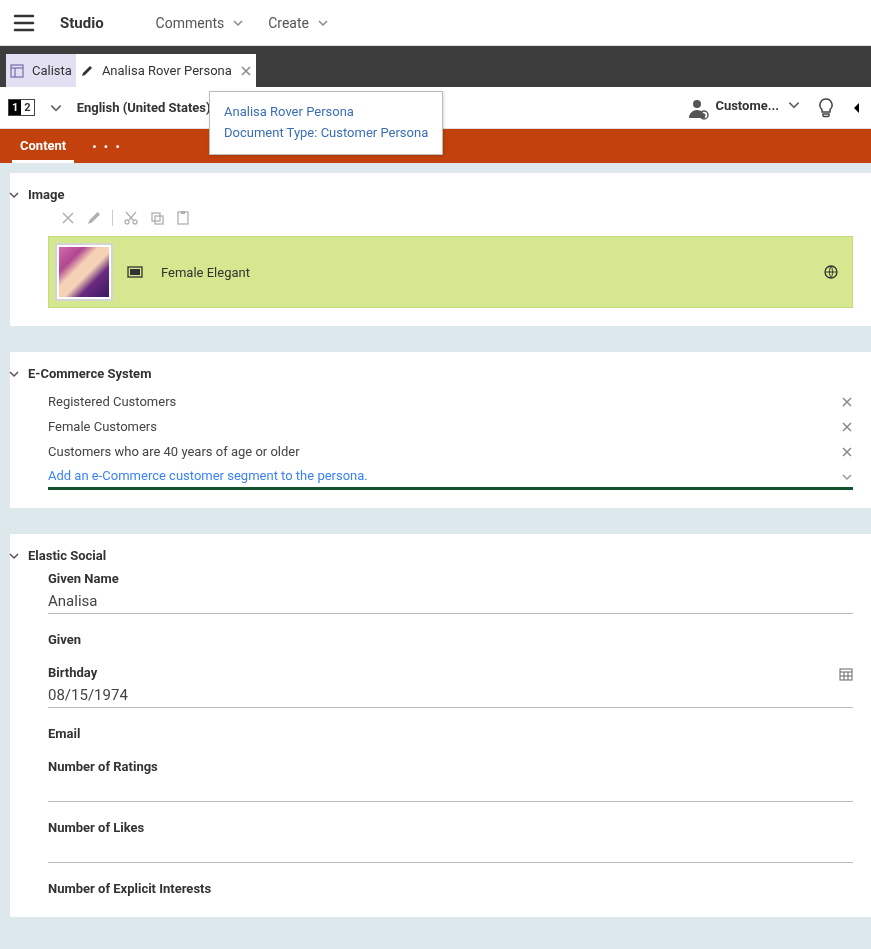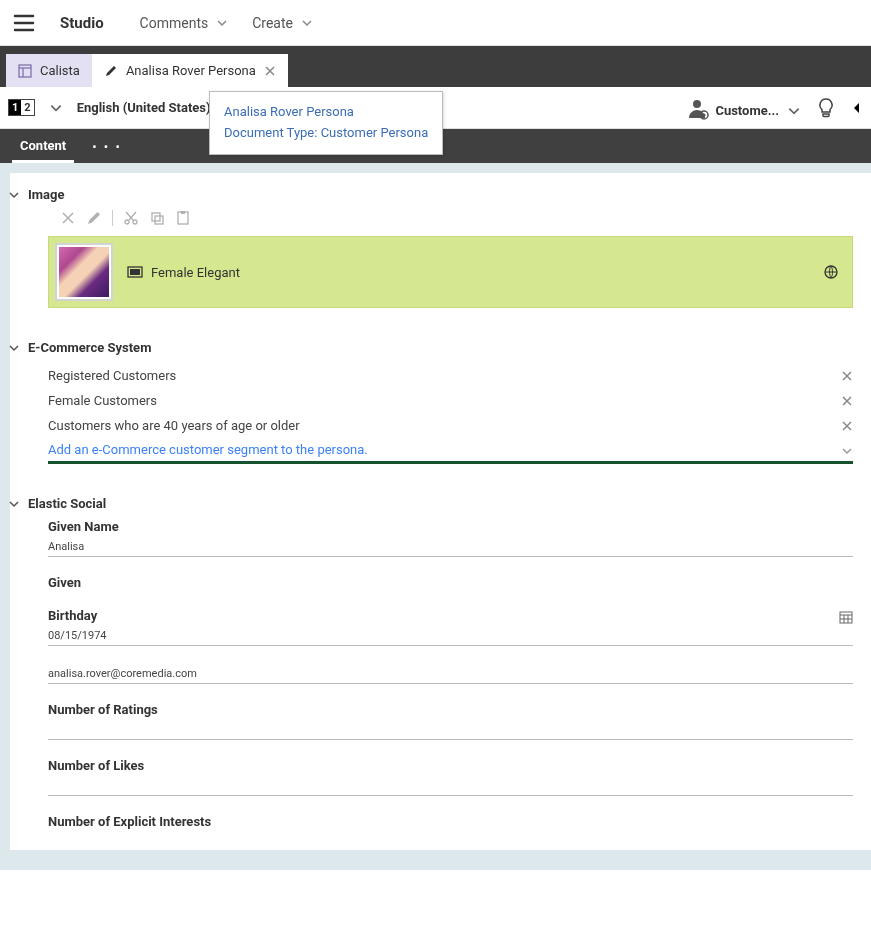--- a/index.html
+++ b/index.html
@@ -2,83 +2,83 @@
 <html><head>
 <meta charset="utf-8">
 <style>
 * { box-sizing: border-box; margin: 0; padding: 0; }
 body { font-family: -apple-system, "Segoe UI", Roboto, Arial, sans-serif; font-size: 13px; color: #333; background: #fff; width: 871px; }
 
 
 .header { display: flex; align-items: center; height: 46px; padding: 0 12px; border-bottom: 1px solid #e0e0e0; gap: 24px; }
 .hamburger { width: 24px; height: 24px; cursor: pointer; }
 .hamburger svg { width: 100%; height: 100%; }
-.app-title { font-weight: 700; font-size: 15px; margin-right: 12px; }
+.app-title { font-weight: 700; font-size: 15px; margin-right: 28px; }
 .menu-item { display: flex; align-items: center; gap: 8px; color: #555; cursor: pointer; font-size: 14px; }
 .chev { width: 12px; height: 12px; }
 
 
 .tabstrip { background: #3d3d3d; display: flex; align-items: flex-end; padding-left: 6px; height: 41px; }
-.tab { display: flex; align-items: center; height: 33px; padding: 0 12px; gap: 8px; font-size: 13px; cursor: pointer; margin-top: 47px; }
+.tab { display: flex; align-items: center; height: 33px; padding: 0 4px; gap: 8px; font-size: 13px; cursor: pointer; margin-top: 47px; }
 .tab.bg-lilac { background: #e3e0f3; color: #333; }
 .tab.bg-white { background: #fff; color: #333; }
 .tab .ticon { width: 14px; height: 14px; }
 .tab .tclose { width: 12px; height: 12px; color: #888; }
 
 
 .infobar { position: relative; display: flex; align-items: center; height: 42px; padding: 0 8px; border-bottom: 1px solid #e0e0e0; gap: 14px; font-size: 13px; }
 .lang-toggle { display: inline-flex; align-items: center; border: 1px solid #444; font-weight: 700; font-size: 11px; }
 .lang-toggle span { padding: 1px 3px; }
 .lang-toggle .active { background: #000; color: #fff; }
 .info-chev { width: 14px; height: 14px; color: #666; }
 .locale { font-weight: 700; }
 .spacer { flex: 1; }
-.custome { display: flex; align-items: flex-end; gap: 8px; }
+.custome { display: flex; align-items: flex-start; gap: 8px; }
 .persona-icon { width: 20px; height: 20px; color: #555; position: relative; }
 .persona-gear { position: absolute; right: -2px; bottom: -2px; width: 10px; height: 10px; }
 .bulb { width: 22px; height: 22px; color: #444; }
 .rchev { width: 12px; height: 12px; color: #000; }
 
 
 .tooltip { position: absolute; top: 4px; left: 209px; background: #fff; border: 1px solid #bbb; box-shadow: 1px 1px 3px rgba(0,0,0,0.15); padding: 10px 14px; z-index: 10; min-width: 210px; }
 .tooltip div { color: #3b6eb5; font-size: 13px; line-height: 1.6; }
 
 
-.content-tabbar { background: #404040; display: flex; align-items: center; height: 34px; padding: 0 12px; gap: 18px; }
+.content-tabbar { background: #c2410c; display: flex; align-items: center; height: 34px; padding: 0 12px; gap: 18px; }
 .content-tabbar .ctab { color: #fff; font-weight: 700; font-size: 13px; padding: 8px 8px 7px 8px; border-bottom: 3px solid #fff; }
 .dots { color: #fff; letter-spacing: 2px; cursor: pointer; }
 
 
 .panels { background: #dce8ec; padding: 10px 0 20px 10px; }
-.panel { background: #fff; margin-bottom: 0; padding: 14px 18px 18px 18px; position: relative; }
+.panel { background: #fff; margin-bottom: 26px; padding: 14px 18px 18px 18px; position: relative; }
 .panel-header { display: flex; align-items: center; gap: 10px; font-weight: 700; font-size: 13px; margin-bottom: 8px; }
 .panel-chev { width: 12px; height: 12px; color: #555; position: absolute; left: -2px; top: 16px; }
 .panel .panel-content { margin-left: 20px; }
 
 
 .img-toolbar { display: flex; align-items: center; gap: 10px; margin: 6px 0 10px 12px; color: #b0b0b0; }
 .img-toolbar .tb { width: 16px; height: 16px; }
 .img-toolbar .sep { width: 1px; height: 16px; background: #ccc; }
 .img-row { background: #d5e78f; border: 1px solid #c6d97d; display: flex; align-items: center; padding: 6px 14px 6px 6px; gap: 14px; }
 .thumb { width: 58px; height: 58px; border: 2px solid #d3d3d3; padding: 2px; background: #fff; }
 .thumb-inner { width: 100%; height: 100%; background: linear-gradient(135deg, #d46ab0 0%, #b04890 25%, #f5d2b5 40%, #f5d2b5 55%, #6a2a80 70%, #3a1a60 100%); }
-.img-label { display: flex; align-items: center; gap: 8px; color: #333; font-size: 13px; }
+.img-label { display: flex; align-items: center; gap: 18px; color: #333; font-size: 13px; }
 .img-type-icon { width: 16px; height: 16px; }
 .globe-icon { width: 14px; height: 14px; color: #333; margin-left: auto; }
 
 
 .seg-row { display: flex; align-items: center; justify-content: space-between; padding: 5px 0; color: #444; }
 .seg-row .seg-close { width: 12px; height: 12px; color: #888; cursor: pointer; }
 .seg-add { display: flex; align-items: flex-end; justify-content: space-between; color: #3b82f6; border-bottom: 3px solid #14532d; padding: 4px 0; }
 .seg-chev { width: 12px; height: 12px; color: #999; }
 
 
 .field { margin-bottom: 18px; }
 .field-label { font-weight: 700; font-size: 13px; margin-bottom: 3px; display: block; }
-.field-input { width: 100%; border: none; border-bottom: 1px solid #bbb; padding: 3px 0; font-size: 11px; color: #444; background: transparent; font-family: inherit; }
+.field-input { width: 100%; border: none; border-bottom: 1px solid #bbb; padding: 3px 0; font-size: 15px; color: #444; background: transparent; font-family: inherit; }
 .date-row { position: relative; }
 .date-icon { position: absolute; right: 0; top: 2px; width: 14px; height: 14px; color: #666; }
 </style>
 </head>
 <body>
 
 <div class="header">
   <div class="hamburger">
     <svg viewBox="0 0 24 24">
         <path d="M3 5h18M3 12h18M3 19h18" stroke="#333" stroke-width="2.5" stroke-linecap="round"></path>
@@ -274,21 +274,21 @@
         <svg class="date-icon" viewBox="0 0 14 14">
             <rect x="1" y="2" width="12" height="11" fill="none" stroke="#666" stroke-width="1"></rect>
             <line x1="1" y1="5" x2="13" y2="5" stroke="#666"></line>
             <line x1="5" y1="5" x2="5" y2="13" stroke="#666"></line>
             <line x1="9" y1="5" x2="9" y2="13" stroke="#666"></line>
             <line x1="1" y1="9" x2="13" y2="9" stroke="#666"></line>
           </svg>
       </div>
 
       <div class="field">
-        <input class="field-input" value="analisa.rover@coremedia.com" style="">
+        <label class="field-label">Email</label>
       </div>
 
 
       <div class="field">
         <label class="field-label">Number of Ratings</label>
         <input class="field-input" value="" style="">
       </div>
 
       <div class="field">
         <label class="field-label">Number of Likes</label>

